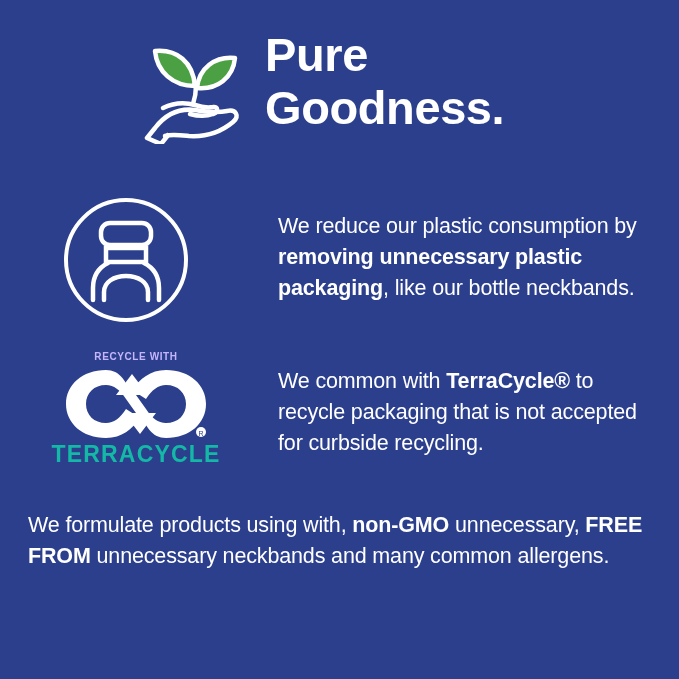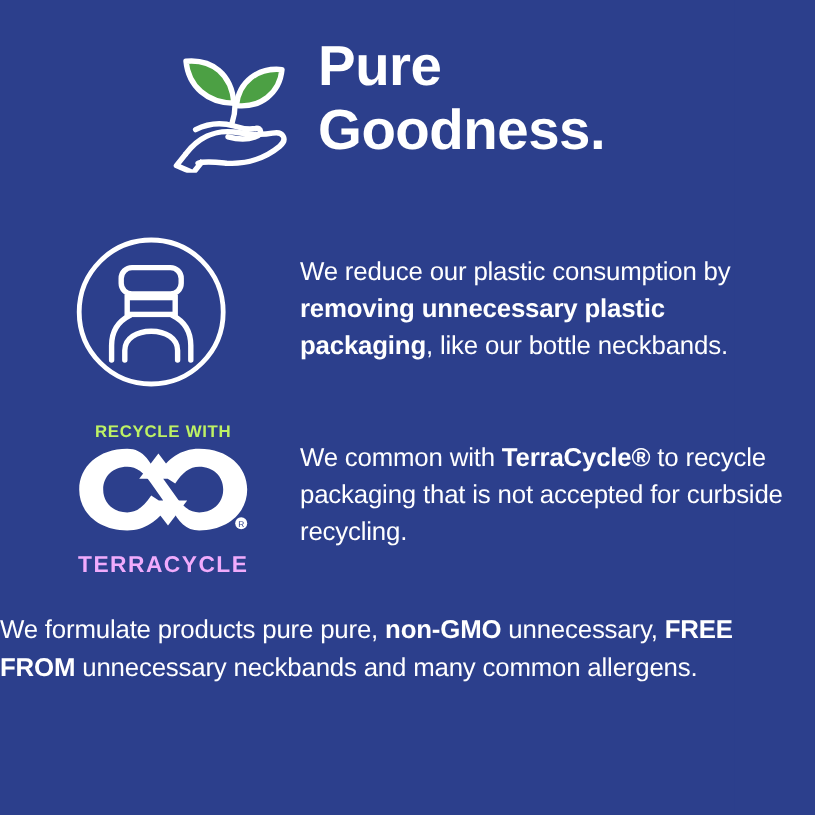--- a/index.html
+++ b/index.html
@@ -75,20 +75,21 @@
     padding-left: 62px;
     box-sizing: border-box;
   }
   .text-cell {
     flex: 1 1 auto;
     padding-right: 16px;
     font-size: 21.5px;
     line-height: 31px;
     color: #ffffff;
     letter-spacing: -0.15px;
+    margin-left: 28px;
   }
   .row-1 .text-cell { padding-top: 15px; }
   .row-2 .text-cell { padding-top: 14px; }
   .row-3 .text-cell { padding-top: 12px; }
 
   .text-cell b {
     font-weight: bold;
   }
 
   .circle-icon {
@@ -98,40 +99,40 @@
   }
 
   
   .tc-logo {
     width: 148px;
     display: flex;
     flex-direction: column;
     align-items: center;
   }
   .tc-top {
-    font-size: 14px;
+    font-size: 10px;
     font-weight: bold;
     letter-spacing: 0.6px;
-    color: #bef264;
+    color: #c4b5fd;
     line-height: 1;
     margin-bottom: 4px;
     white-space: nowrap;
   }
   .tc-mark {
     width: 148px;
     height: 76px;
     display: block;
   }
   .tc-bottom {
-    font-size: 19px;
+    font-size: 23px;
     font-weight: bold;
     letter-spacing: 1.2px;
-    color: #f0abfc;
+    color: #14b8a6;
     line-height: 1;
-    margin-top: 16px;
+    margin-top: 1px;
     white-space: nowrap;
   }
 </style>
 </head>
 <body>
 
 <div class="page">
 
   <div class="header">
 
@@ -229,17 +230,17 @@
         <div class="tc-bottom">TERRACYCLE</div>
       </div>
     </div>
     <div class="text-cell">
       <span>We common with </span><b>TerraCycle®</b><span> to recycle packaging that is not accepted for curbside recycling.</span>
     </div>
   </div>
 
   <div class="row row-3">
     <div class="text-cell">
-      <span>We formulate products pure pure, </span><b>non-GMO</b><span> unnecessary, </span><b>FREE FROM</b><span> unnecessary neckbands and many common allergens.</span>
+      <span>We formulate products using with, </span><b>non-GMO</b><span> unnecessary, </span><b>FREE FROM</b><span> unnecessary neckbands and many common allergens.</span>
     </div>
   </div>
 
 </div>
 
 </body></html>

